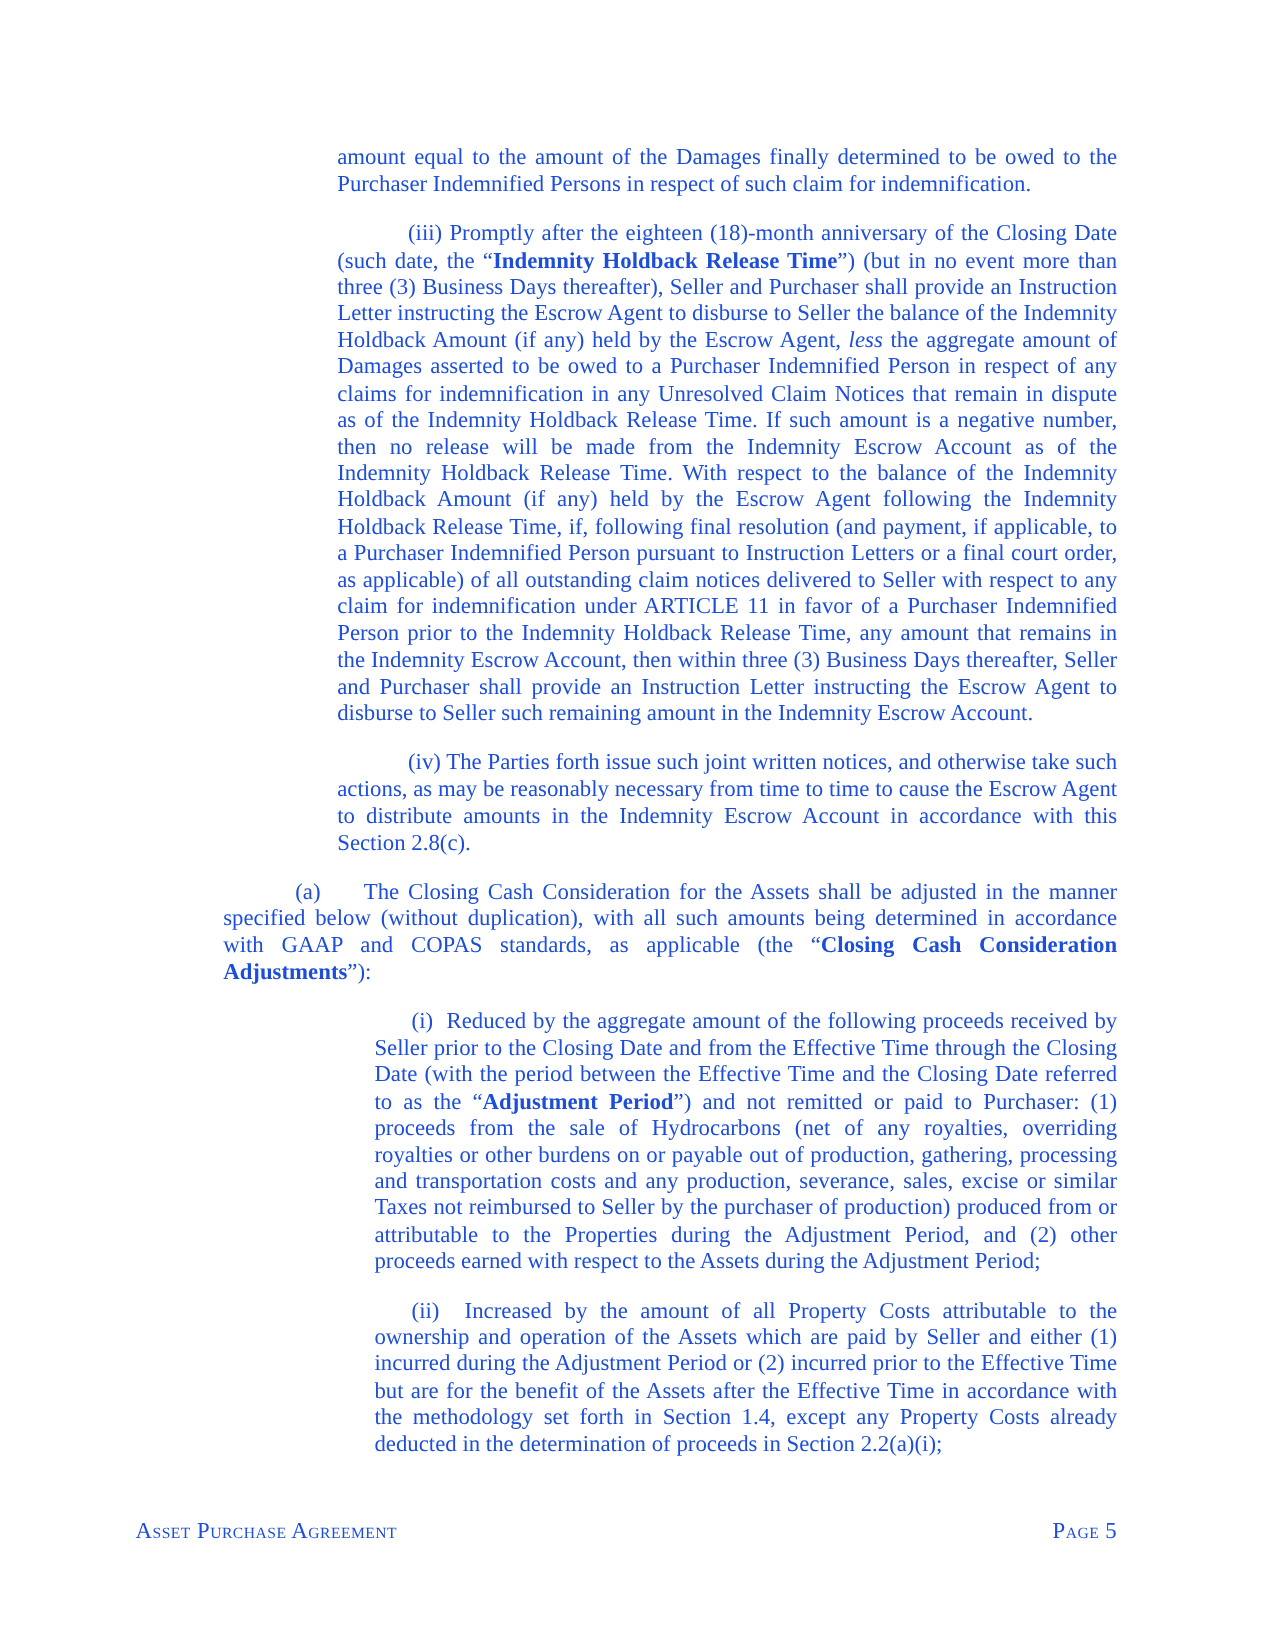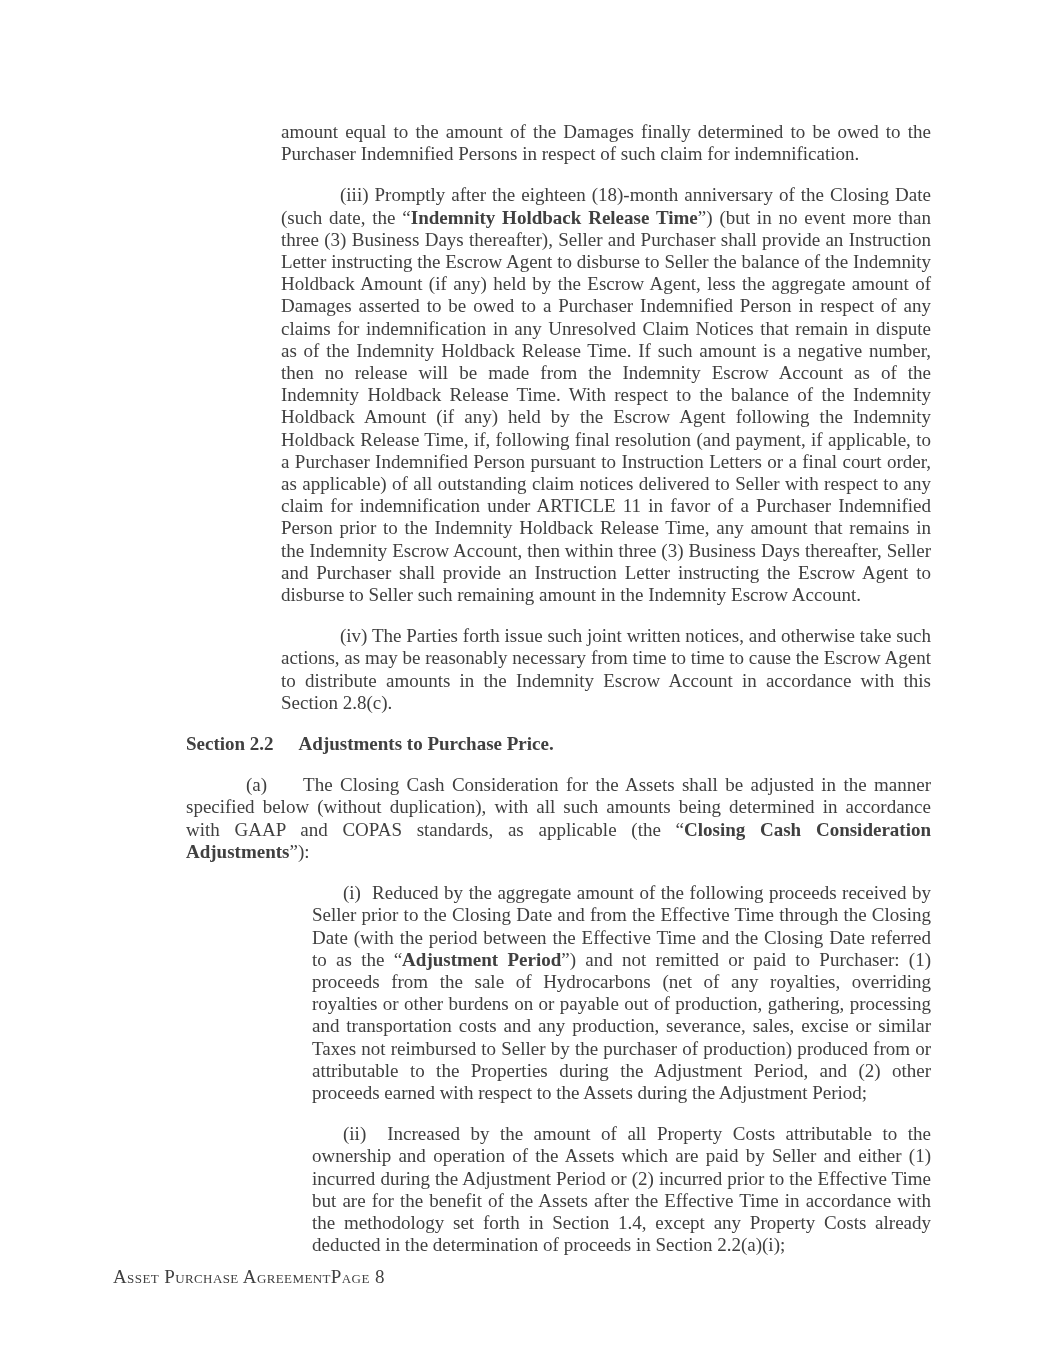--- a/index.html
+++ b/index.html
@@ -2,65 +2,64 @@
 <html><head>
 <meta charset="utf-8">
 <style>
   html, body { margin: 0; padding: 0; background: #ffffff; }
   .page {
     position: relative;
     width: 1055px;
     height: 1365px;
     background: #ffffff;
     font-family: "Liberation Serif", serif;
-    color: #404040;
+    color: #1d4ed8;
     overflow: hidden;
   }
   .content {
     position: absolute;
     left: 186px;
     top: 121px;
     width: 745px;
     font-size: 19px;
     line-height: 22.2px;
     text-align: justify;
   }
   .content p { margin: 0 0 19px 0; }
   .q1 { margin-left: 95px !important; }
   .q2 { margin-left: 126px !important; }
   .ind59 { text-indent: 59px; }
   .ind60 { text-indent: 60px; }
   .ind31 { text-indent: 31px; }
   .heading { text-align: left; }
   .tab { display: inline-block; }
   .b { font-weight: 700; }
-  .i { }
+  .i { font-style: italic; }
   .u { }
   .footer {
     position: absolute;
     left: 113px;
     right: 124px;
     top: 1266px;
     display: flex;
-    justify-content: flex-start;
+    justify-content: space-between;
     font-size: 19px;
     font-variant: small-caps;
     letter-spacing: 0.4px;
   }
 </style>
 </head>
 <body>
 
 <div class="page">
   <div class="content">
       <p class="q1"><span class="">amount equal to the amount of the Damages finally determined to be owed to the Purchaser Indemnified Persons in respect of such claim for indemnification.</span></p>
       <p class="q1 ind59"><span class="">(iii) Promptly after the eighteen (18)-month anniversary of the Closing Date (such date, the “</span><span class="b ">Indemnity Holdback Release Time</span><span class="">”) (but in no event more than three (3) Business Days thereafter), Seller and Purchaser shall provide an Instruction Letter instructing the Escrow Agent to disburse to Seller the balance of the Indemnity Holdback Amount (if any) held by the Escrow Agent, </span><span class="i ">less</span><span class=""> the aggregate amount of Damages asserted to be owed to a Purchaser Indemnified Person in respect of any claims for indemnification in any Unresolved Claim Notices that remain in dispute as of the Indemnity Holdback Release Time. If such amount is a negative number, then no release will be made from the Indemnity Escrow Account as of the Indemnity Holdback Release Time. With respect to the balance of the Indemnity Holdback Amount (if any) held by the Escrow Agent following the Indemnity Holdback Release Time, if, following final resolution (and payment, if applicable, to a Purchaser Indemnified Person pursuant to Instruction Letters or a final court order, as applicable) of all outstanding claim notices delivered to Seller with respect to any claim for indemnification under </span><span class="u">ARTICLE 11</span><span class=""> in favor of a Purchaser Indemnified Person prior to the Indemnity Holdback Release Time, any amount that remains in the Indemnity Escrow Account, then within three (3) Business Days thereafter, Seller and Purchaser shall provide an Instruction Letter instructing the Escrow Agent to disburse to Seller such remaining amount in the Indemnity Escrow Account.</span></p>
       <p class="q1 ind59"><span class="">(iv) The Parties forth issue such joint written notices, and otherwise take such actions, as may be reasonably necessary from time to time to cause the Escrow Agent to distribute amounts in the Indemnity Escrow Account in accordance with this </span><span class="u">Section 2.8(c)</span><span class="">.</span></p>
-      <p class="heading"><span class="b ">Section 2.2</span><span class="tab" style="width: 25px;"></span><span class="b i ">Adjustments to Purchase Price</span><span class="b ">.</span></p>
       <p class="ind60"><span class="">(a)</span><span class="tab" style="width: 36px;"></span><span class="">The Closing Cash Consideration for the Assets shall be adjusted in the manner specified below (without duplication), with all such amounts being determined in accordance with GAAP and COPAS standards, as applicable (the “</span><span class="b ">Closing Cash Consideration Adjustments</span><span class="">”):</span></p>
       <p class="q2 ind31"><span class="">(i)&nbsp; Reduced by the aggregate amount of the following proceeds received by Seller prior to the Closing Date and from the Effective Time through the Closing Date (with the period between the Effective Time and the Closing Date referred to as the “</span><span class="b ">Adjustment Period</span><span class="">”) and not remitted or paid to Purchaser: (1) proceeds from the sale of Hydrocarbons (net of any royalties, overriding royalties or other burdens on or payable out of production, gathering, processing and transportation costs and any production, severance, sales, excise or similar Taxes not reimbursed to Seller by the purchaser of production) produced from or attributable to the Properties during the Adjustment Period, and (2) other proceeds earned with respect to the Assets during the Adjustment Period;</span></p>
       <p class="q2 ind31"><span class="">(ii)&nbsp; Increased by the amount of all Property Costs attributable to the ownership and operation of the Assets which are paid by Seller and either (1) incurred during the Adjustment Period or (2) incurred prior to the Effective Time but are for the benefit of the Assets after the Effective Time in accordance with the methodology set forth in </span><span class="u">Section 1.4</span><span class="">, except any Property Costs already deducted in the determination of proceeds in </span><span class="u">Section 2.2(a)(i);</span></p>
     </div>
   <div class="footer">
     <span>Asset Purchase Agreement</span>
-    <span>Page 8</span>
+    <span>Page 5</span>
   </div>
 </div>
 
 </body></html>

